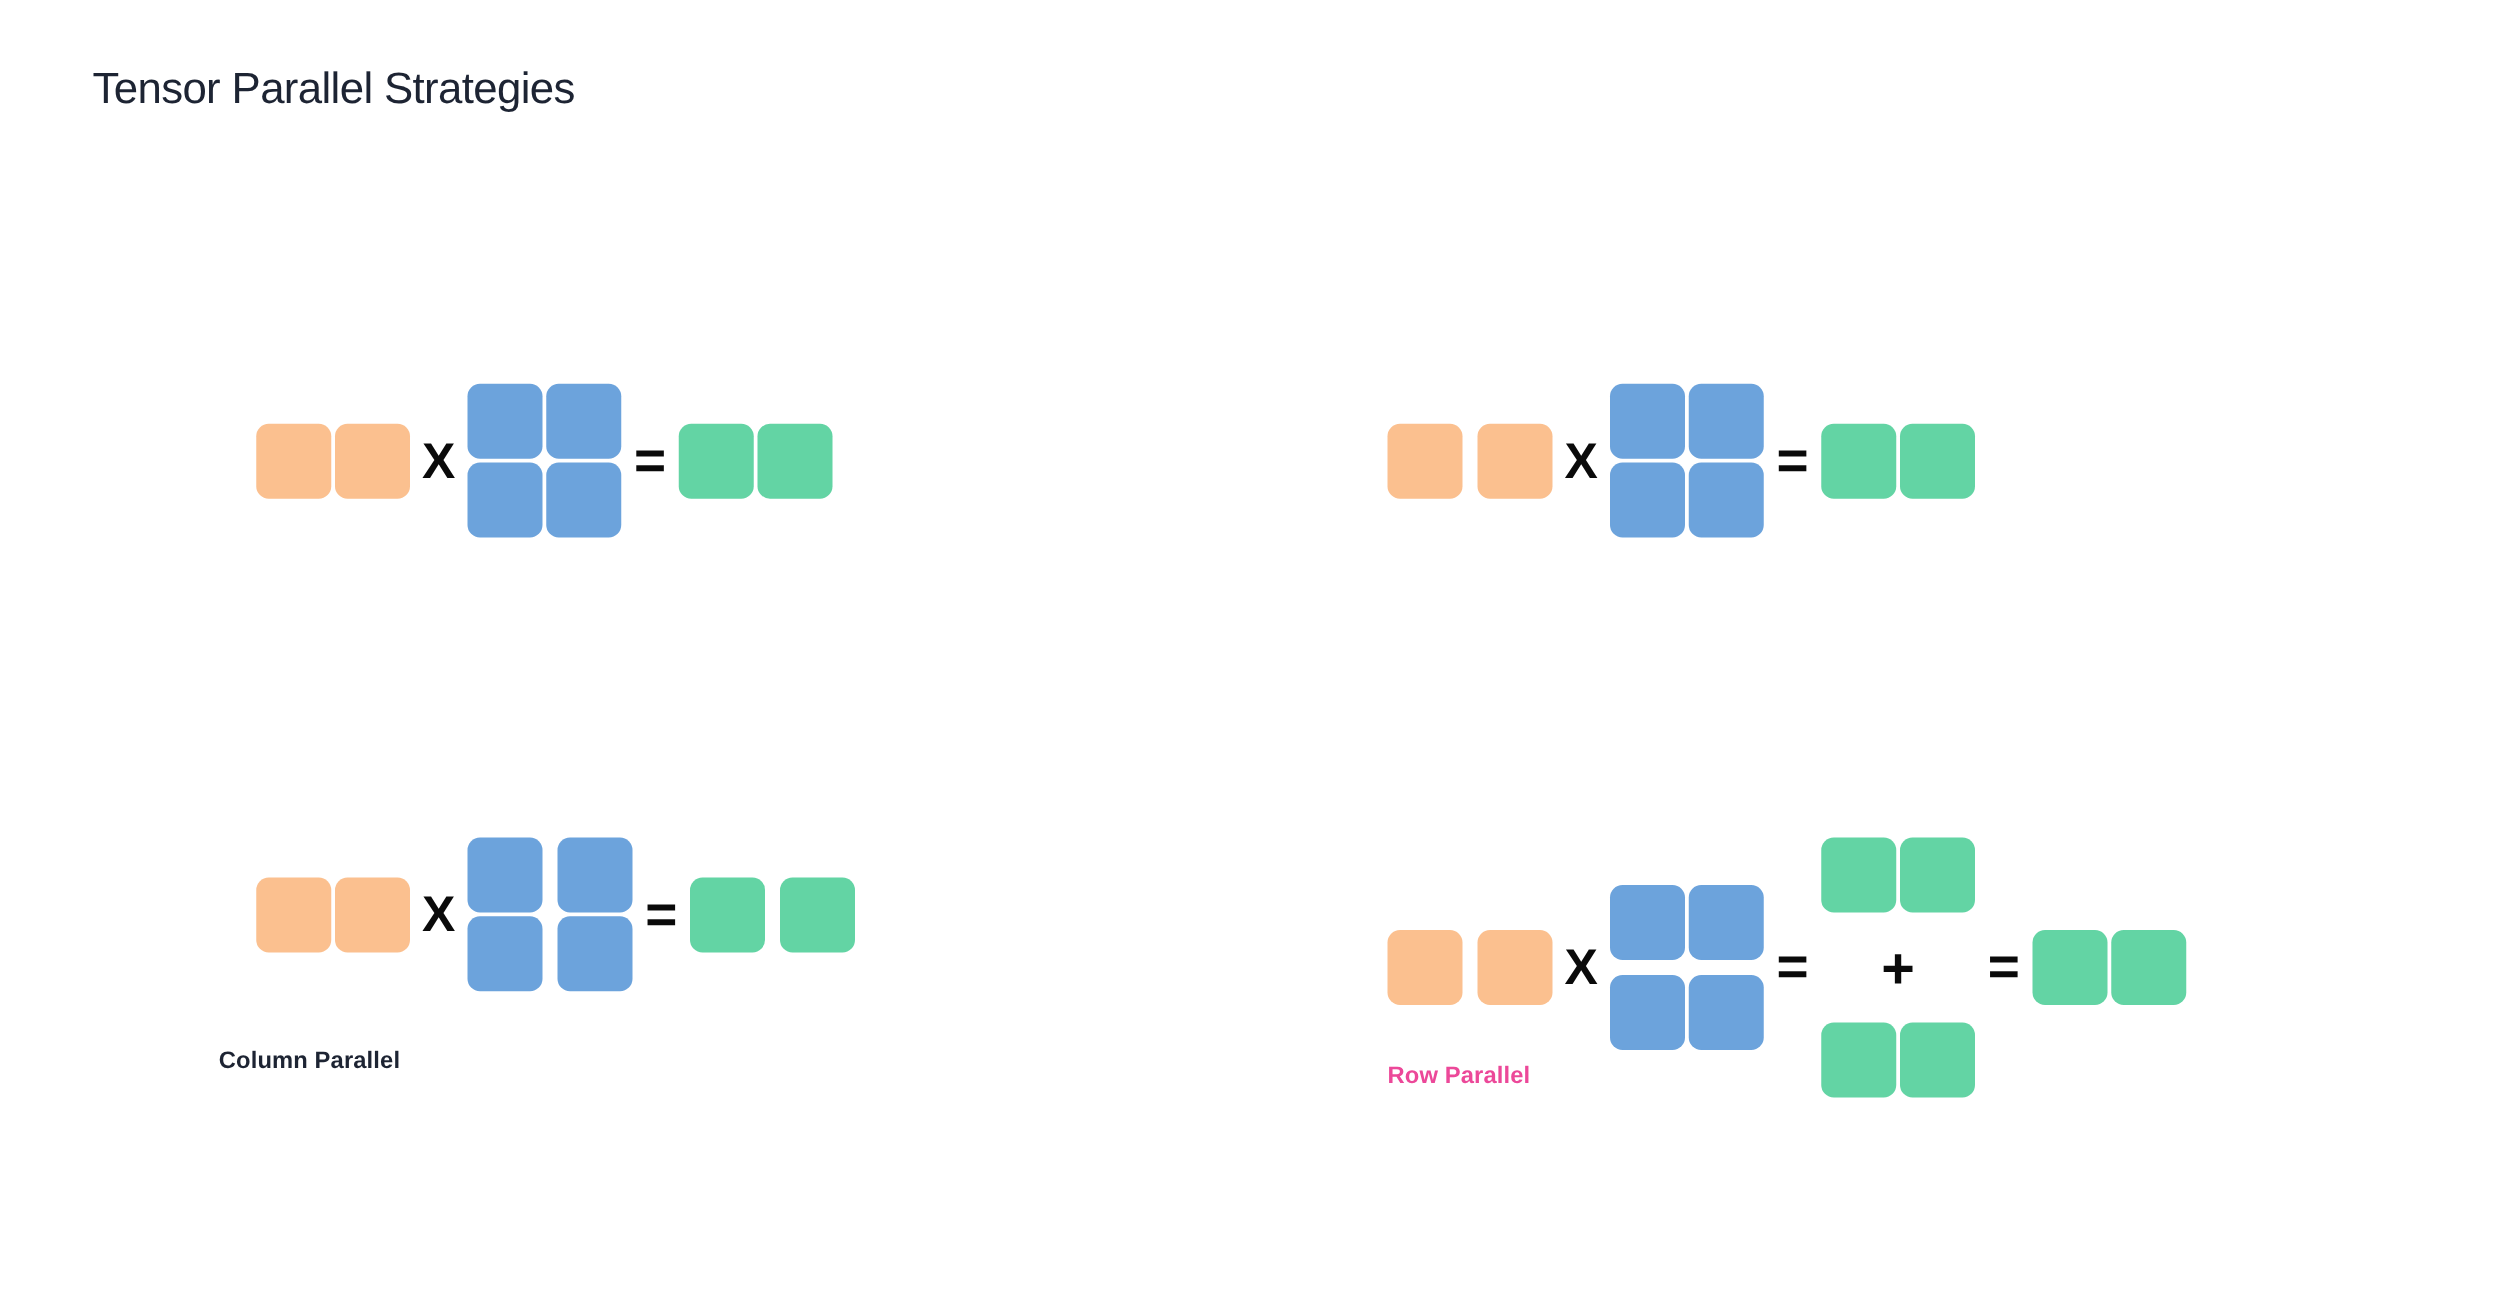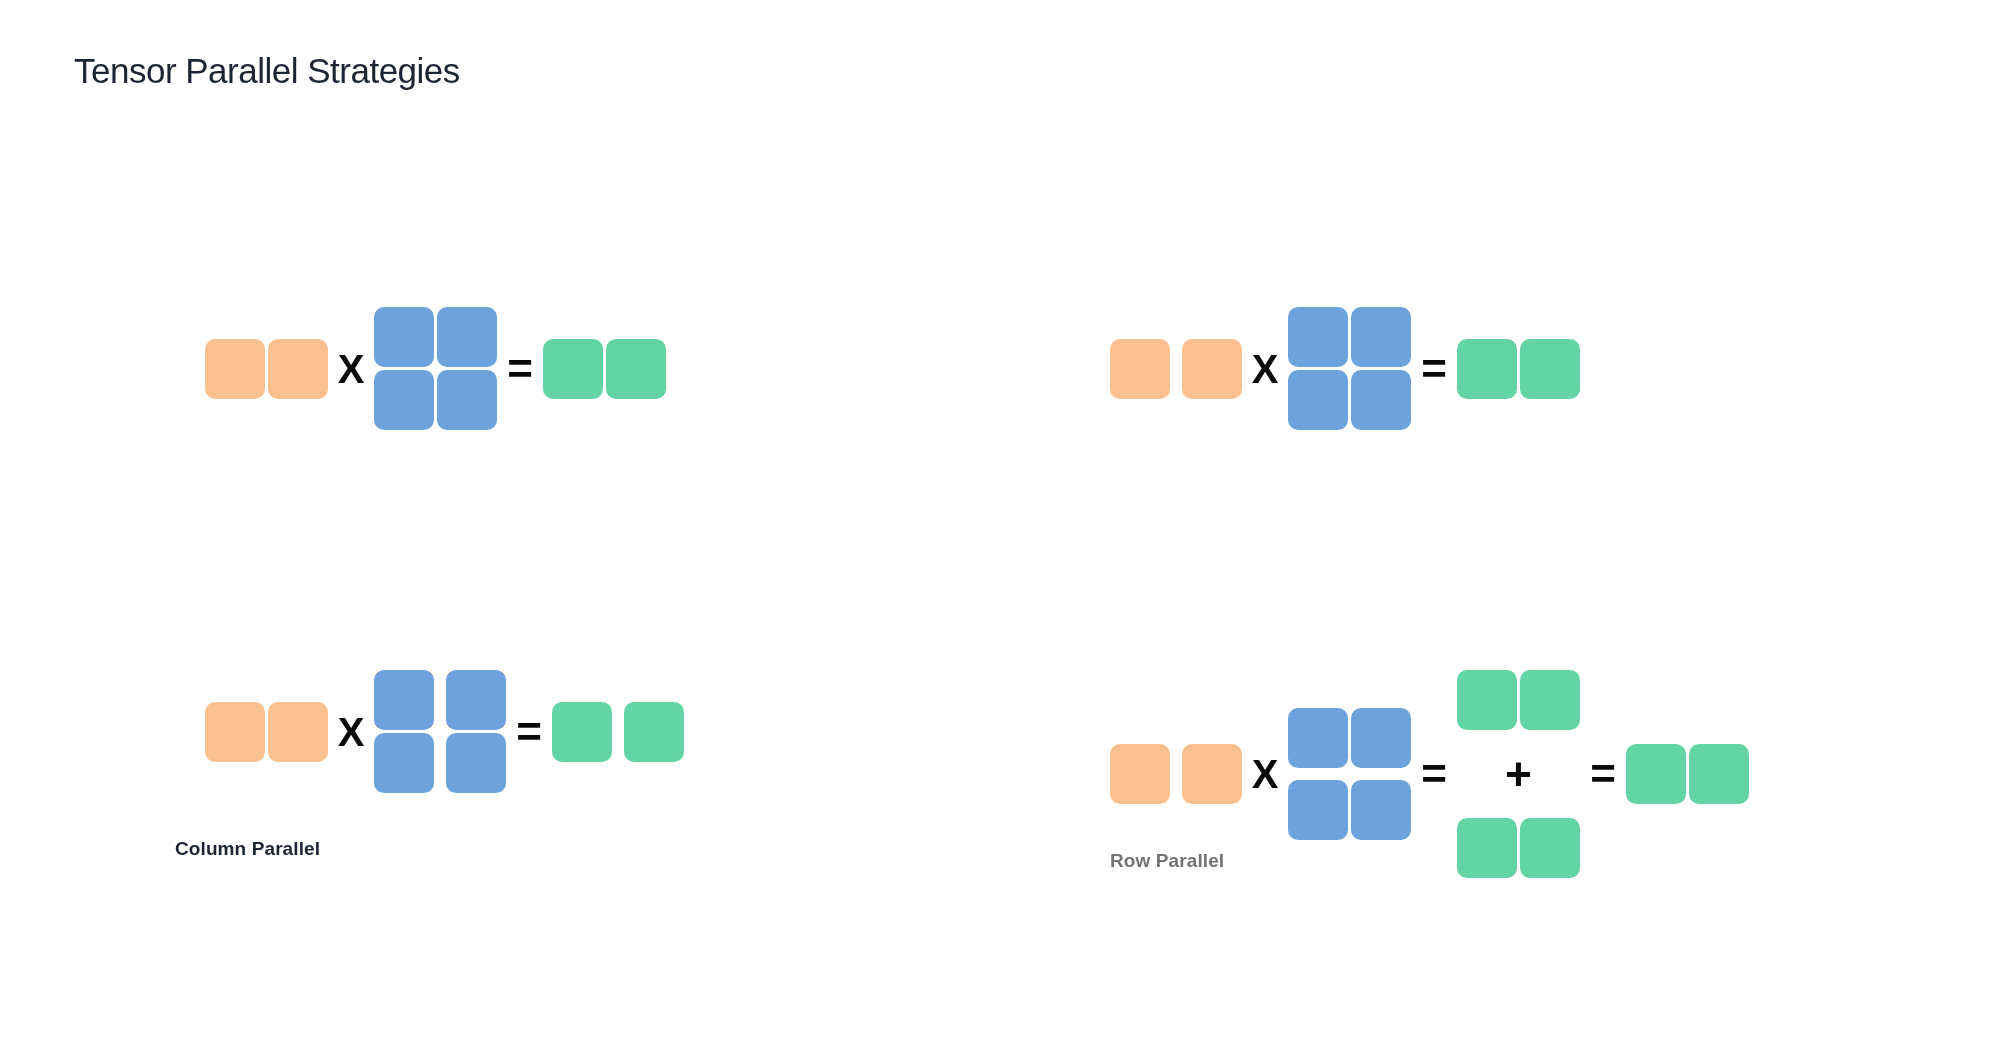--- a/index.html
+++ b/index.html
@@ -252,13 +252,13 @@
   <div class="operator op-eq" style="color: rgb(10, 10, 10);">=</div>
 
   <div class="matrix gap-tight rgap-tight">
     <div class="mrow">
       <div class="cell green" style="background: rgb(99, 212, 164);"></div>
       <div class="cell green" style="background: rgb(99, 212, 164);"></div>
     </div>
   </div>
 </div>
 
-<div class="caption" style="left: 1110px; top: 850px; color: #737373;">Row Parallel</div>
+<div class="caption" style="left: 1110px; top: 850px; color: #ec4899;">Row Parallel</div>
 
 </body></html>

